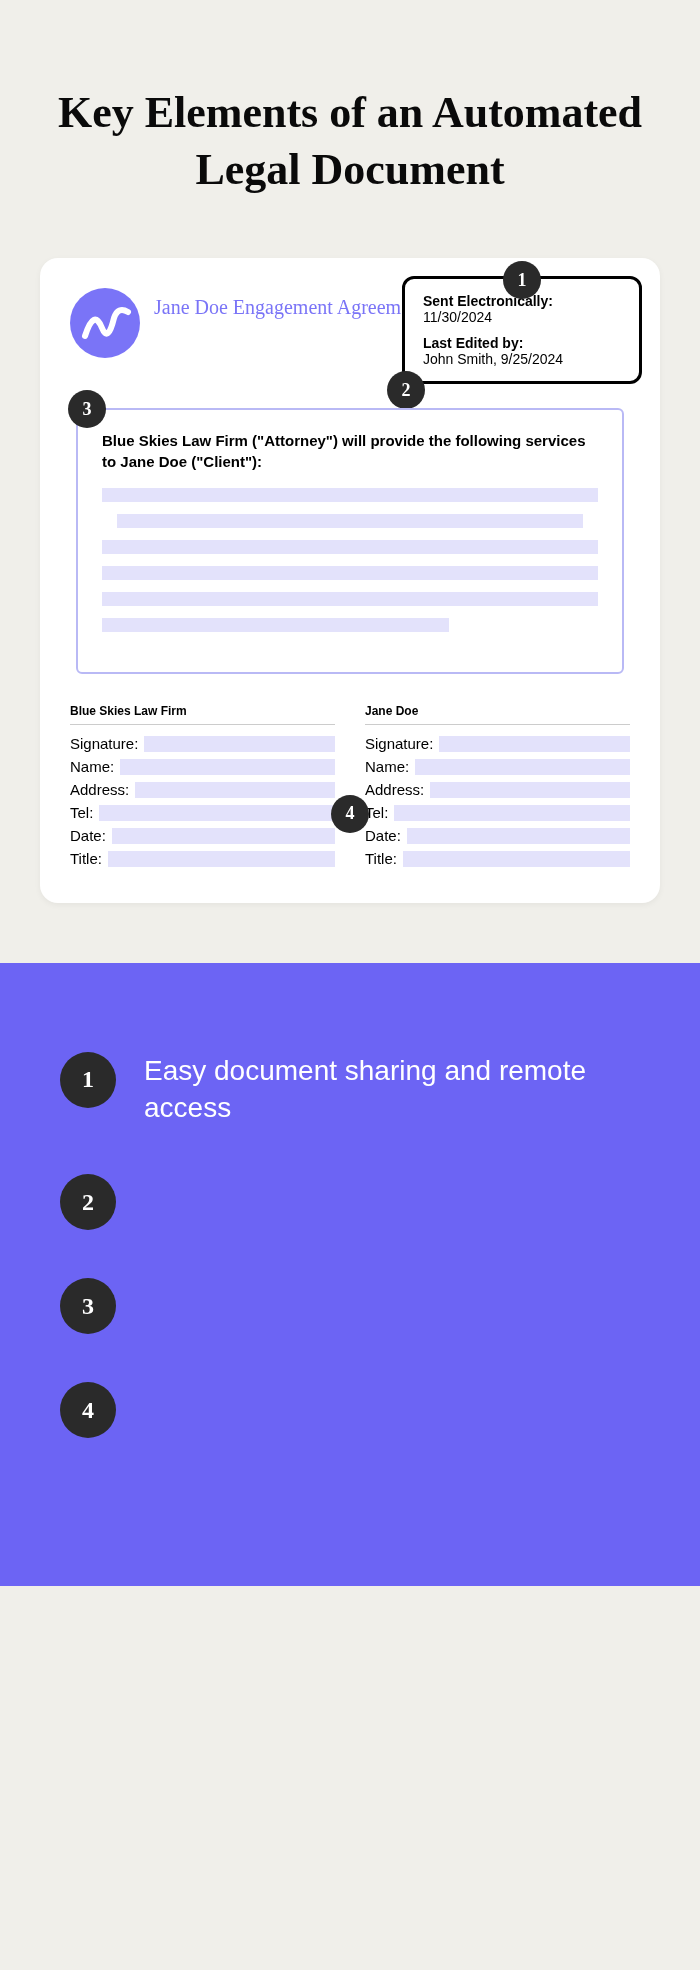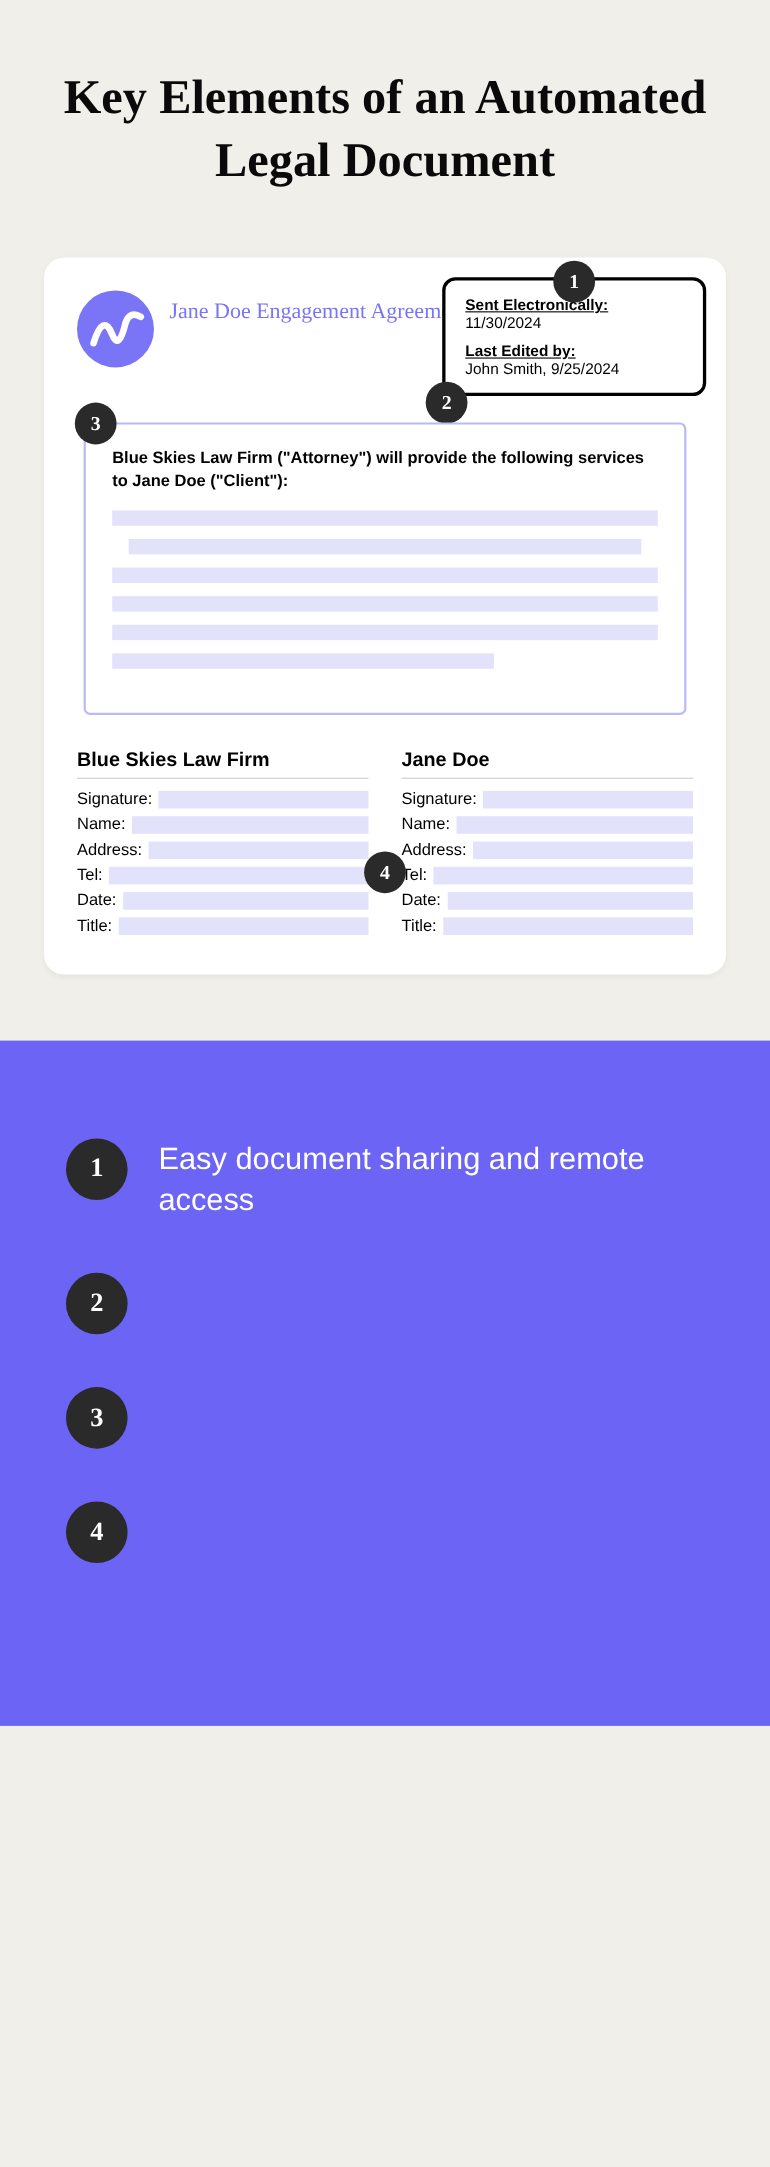--- a/index.html
+++ b/index.html
@@ -9,20 +9,21 @@
       font-family: Arial, Helvetica, sans-serif;
     }
     .title {
       text-align: center;
       font-family: Georgia, 'Times New Roman', serif;
       font-size: 44px;
       font-weight: 600;
       color: #0a0a0a;
       padding: 60px 40px 40px;
       line-height: 1.3;
+      margin-top: 24px;
     }
     .doc-card {
       background: #fff;
       border-radius: 18px;
       margin: 20px 40px 60px;
       padding: 30px;
       position: relative;
       box-shadow: 0 2px 6px rgba(0,0,0,0.05);
     }
     .doc-header {
@@ -53,21 +54,21 @@
       top: 18px;
       right: 18px;
       border: 3px solid #000;
       border-radius: 12px;
       padding: 14px 18px 14px 18px;
       width: 240px;
       background: #fff;
     }
     .meta-item { margin-bottom: 10px; font-size: 14px; }
     .meta-item:last-child { margin-bottom: 0; }
-    .meta-label { font-weight: 700; text-decoration: underline; }
+    .meta-label { font-weight: 700; }
     .meta-value { font-weight: 400; }
     .badge {
       position: absolute;
       width: 38px;
       height: 38px;
       border-radius: 50%;
       background: #2a2a2a;
       color: #fff;
       display: flex;
       align-items: center;
@@ -102,21 +103,21 @@
     .placeholder-line.medium { width: 94%; margin-left: 3%; }
     .sig-grid {
       display: flex;
       gap: 30px;
       margin-top: 30px;
       position: relative;
     }
     .sig-col { flex: 1; }
     .sig-header {
       font-weight: 700;
-      font-size: 18px;
+      font-size: 12px;
       margin-bottom: 6px;
     }
     .sig-divider { height: 1px; background: #ccc; margin-bottom: 10px; }
     .sig-row {
       display: flex;
       align-items: center;
       gap: 6px;
       margin-bottom: 6px;
       font-size: 15px;
     }

